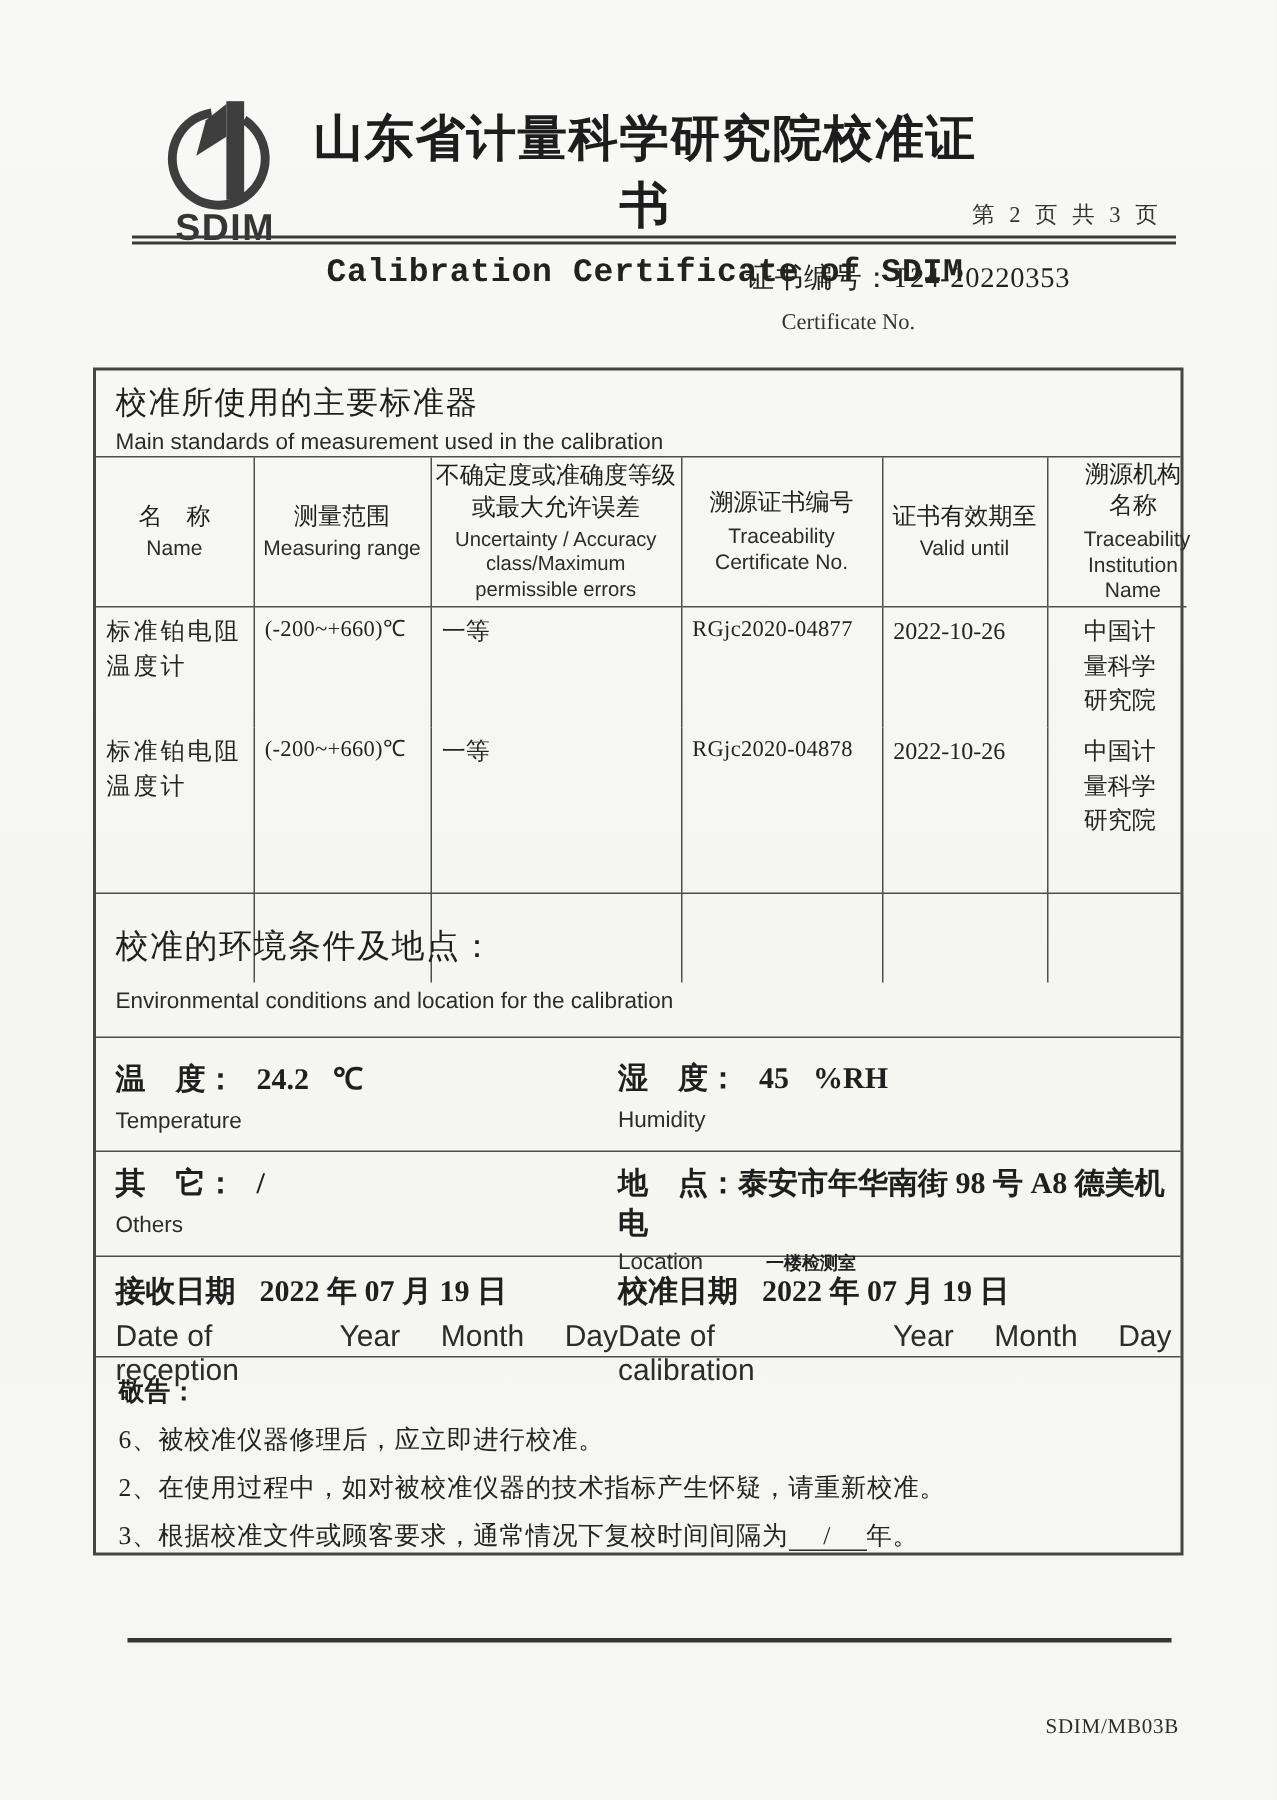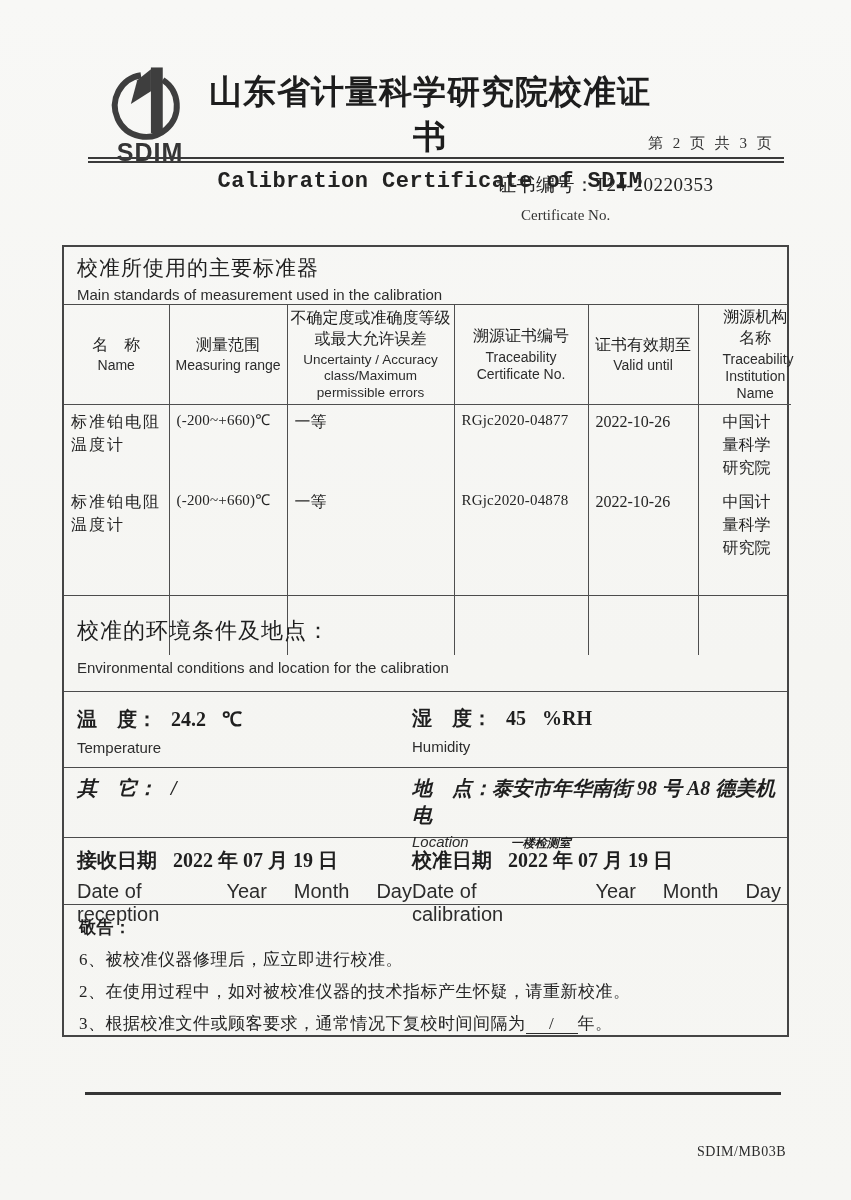--- a/index.html
+++ b/index.html
@@ -67,21 +67,21 @@
   .two-col { display:flex; }
   .col-left { width:348px; padding-left:13px; }
   .col-right { flex:1; padding-right:6px; }
 
   .sec-temp { height:78px; padding-top:13px; }
   .big-line { font-size:20px; font-weight:600; color:#1f1f1f; }
   .big-line .val { font-weight:600; margin-left:14px; }
   .big-line .unit { font-weight:600; margin-left:16px; }
   .en-label { font-family:"Liberation Sans", sans-serif; font-size:15px; font-weight:normal; color:#2c2c2c; margin-top:6px; }
 
-  .sec-others { height:70px; padding-top:7px;font-style:italic; }
+  .sec-others { height:70px; padding-top:7px; }
   .loc-line2 { display:flex; align-items:baseline; margin-top:4px; }
   .loc-line2 .cont { font-size:12px; font-weight:600; color:#1f1f1f; margin-left:42px; font-family:"Liberation Serif", serif; }
 
   .sec-dates { height:67px; padding-top:9px; }
   .date-line { font-size:20px; font-weight:600; color:#1f1f1f; }
   .date-line .dval { margin-left:16px; }
   .date-en { display:flex; font-family:"Liberation Sans", sans-serif; font-size:20px; color:#2c2c2c; margin-top:6px; }
   .date-en span + span { margin-left:27px; }
 
   
@@ -208,20 +208,21 @@
       </div>
       <div class="col-right">
         <div class="big-line"><span>湿　度：</span><span class="val">45</span><span class="unit">%RH</span></div>
         <div class="en-label">Humidity</div>
       </div>
     </div>
 
     <div class="sec sec-others two-col">
       <div class="col-left">
         <div class="big-line"><span>其　它：</span><span class="val">/</span></div>
+        <div class="en-label">Others</div>
       </div>
       <div class="col-right">
         <div class="big-line"><span>地　点：</span><span>泰安市年华南街 98 号 A8 德美机电</span></div>
         <div class="loc-line2">
           <span class="en-label" style="margin-top:0">Location</span>
           <span class="cont">一楼检测室</span>
         </div>
       </div>
     </div>
 

